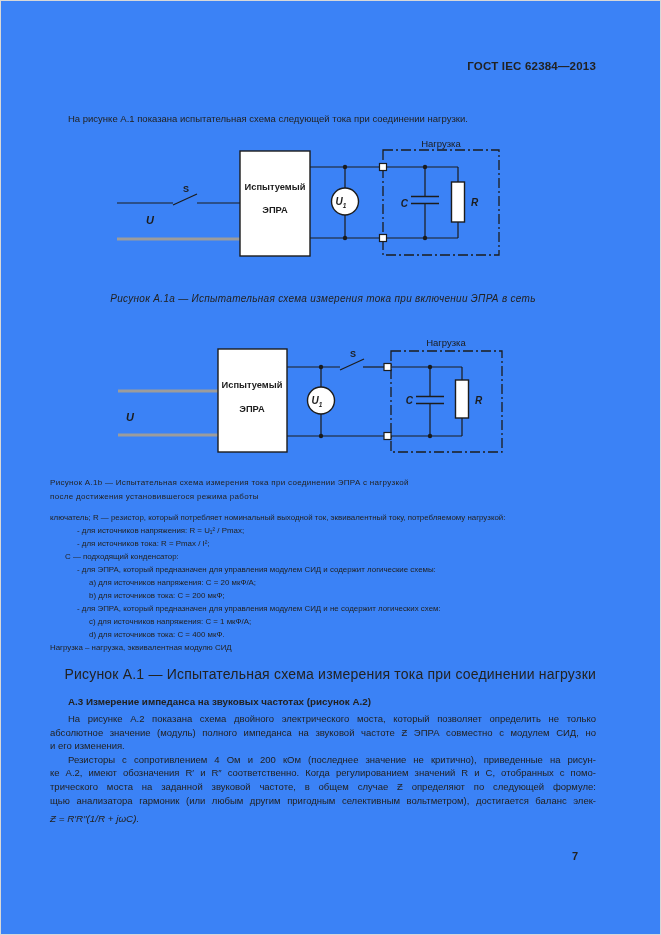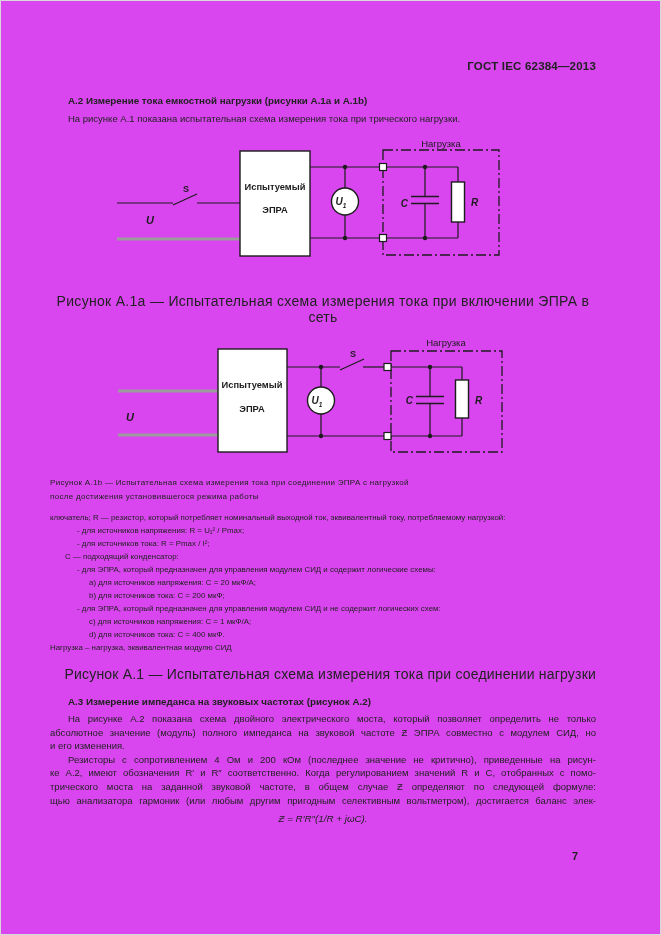--- a/index.html
+++ b/index.html
@@ -1,58 +1,57 @@
 <!DOCTYPE html>
 <html><head>
 <meta charset="utf-8">
 <style>
   html,body{margin:0;padding:0;background:#e9e9e9;}
   #page{
-    position:relative;width:661px;height:935px;background:#d946ef;
+    position:relative;width:661px;height:935px;background:#3b82f6;
     font-family:"Liberation Sans","DejaVu Sans",sans-serif;color:#222;
     box-shadow:0 0 0 1px #d8d8d8 inset;overflow:hidden;
   }
   .abs{position:absolute;}
   #header{top:60px;right:65px;font-size:11.5px;font-weight:bold;letter-spacing:.2px;}
   #h-a2{top:95px;left:68px;width:520px;font-size:9.8px;font-weight:bold;}
   #intro{top:113px;left:50px;width:546px;font-size:9.5px;text-indent:18px;}
-  #cap1a{top:293px;left:50px;width:546px;font-size:14px;text-align:center;letter-spacing:.3px;}
+  #cap1a{top:293px;left:50px;width:546px;font-size:10px;text-align:center;letter-spacing:.3px;font-style:italic;}
   #cap1b{top:476px;left:50px;width:546px;font-size:8px;line-height:13.5px;letter-spacing:.3px;}
   #legend{top:511px;left:50px;width:546px;font-size:7.9px;line-height:13px;}
   #legend .i1{padding-left:15px;}
   #legend .i2{padding-left:27px;}
   #legend .i3{padding-left:39px;}
   #cap-a1{top:666px;left:50px;width:546px;font-size:14px;text-align:right;letter-spacing:.2px;}
   #h-a3{top:696px;left:68px;width:520px;font-size:9.8px;font-weight:bold;}
   #paras{top:712px;left:50px;width:546px;font-size:9.5px;line-height:13.6px;}
   #paras .ind{text-indent:18px;}
   .jl{text-align:justify;text-align-last:justify;}
   .ll{text-align:left;}
-  #formula{top:813px;left:50px;width:546px;font-size:9.8px;text-align:center;font-style:italic;}
+  #formula{top:813px;left:50px;width:546px;font-size:9.8px;text-align:left;font-style:italic;}
   #pagenum{top:850px;left:560px;width:30px;font-size:11px;font-weight:bold;text-align:center;}
   svg text{font-family:"Liberation Sans","DejaVu Sans",sans-serif;fill:#1c1c1c;}
   .wire{stroke:#1c1c1c;stroke-width:1.2;fill:none;}
   .wire-thick{stroke:#9c9c9c;stroke-width:3;fill:none;}
   .boxline{stroke:#1c1c1c;stroke-width:1.4;fill:#ffffff;}
   .dashbox{stroke:#1c1c1c;stroke-width:1.3;fill:none;stroke-dasharray:10 3 2 3;}
   .dot{fill:#1c1c1c;}
   .term{fill:#ffffff;stroke:#1c1c1c;stroke-width:1.2;}
   .lbl-b{font-weight:bold;}
   .lbl-i{font-style:italic;font-weight:bold;}
 </style>
 </head>
 <body>
 
 <div id="page">
 
   <div id="header" class="abs">ГОСТ IEC 62384—2013</div>
 
-  <div id="h-a2" class="abs">А.2 Измерение тока емкостной нагрузки (рисунки А.1а и А.1b)</div>
 
-  <div id="intro" class="abs">На рисунке А.1 показана испытательная схема измерения тока при трического нагрузки.</div>
+  <div id="intro" class="abs">На рисунке А.1 показана испытательная схема следующей тока при соединении нагрузки.</div>
 
   <svg id="fig1" class="abs" style="top:133px;left:95px;" width="430" height="136" viewBox="95 133 430 136">
 
     <text x="441" y="147" font-size="9.5" text-anchor="middle">Нагрузка</text>
     <rect class="dashbox" x="383" y="150" width="116" height="105"></rect>
 
     <path class="wire" d="M117 203 H173"></path>
     <path class="wire" d="M173 205 L197 194"></path>
     <path class="wire" d="M197 203 H240"></path>
     <text x="186" y="192" font-size="9" class="lbl-b" text-anchor="middle">S</text>

